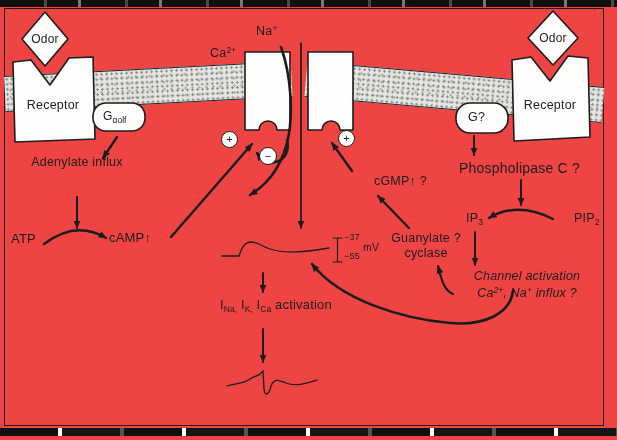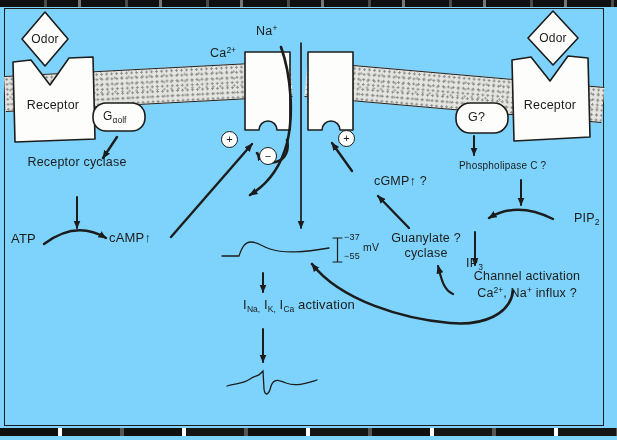--- a/index.html
+++ b/index.html
@@ -1,18 +1,18 @@
 <!DOCTYPE html>
 <html><head>
 <meta charset="utf-8">
 <style>
   html,body { margin:0; padding:0; background:#ffffff; }
   #stage {
     position:relative; width:617px; height:440px; overflow:hidden;
-    background:#7dd3fc; color:#1c1c1c;
+    background:#ef4444; color:#1c1c1c;
     font-family:"Liberation Sans", sans-serif;
   }
   .bar { position:absolute; left:0; width:617px; }
   #top-bar { top:0; height:7px;
     background:repeating-linear-gradient(90deg,#101010 0 44px,#4a4a4a 44px 47px,#101010 47px 78px,#777 78px 81px); }
   #bottom-bar { top:428px; height:8px;
     background:repeating-linear-gradient(90deg,#101010 0 58px,#fdfdfb 58px 62px,#161616 62px 120px,#555 120px 124px); }
   #frame { position:absolute; left:4px; top:8px; width:598px; height:416px;
     border:1.6px solid #1c1c1c; }
   .mem { position:absolute; height:34px;
@@ -87,49 +87,49 @@
       <path d="M222,256 L239,256 C242,247 245,242 251,242 C258,242 261,246 270,249 C285,254 305,252 329,248"></path>
       <path d="M227,386 C237,383 243,384 250,379 C255,375 258,377 261,373 L263,371 L264,389 C265,397 269,395 271,386 C274,378 279,380 286,383 C296,387 307,383 317,380"></path>
       <path stroke-width="1.2" d="M333,238 h9 M337.5,238 v24 M333,262 h9"></path>
     </g>
   </svg>
 
   <div class="lbl ctr" style="left:22px;top:32px;width:46px;font-size:12px;">Odor</div>
   <div class="lbl ctr" style="left:14px;top:98px;width:78px;font-size:12.5px;">Receptor</div>
   <div class="lbl" style="left:103px;top:109px;font-size:12px;"><span>G</span><sub class="s">αolf</sub></div>
   <div class="lbl ctr" style="left:8px;top:155px;width:138px;font-size:12.5px;line-height:1.2;">
-    <div>Receptor cyclase</div>
+    <div>Adenylate influx</div>
   </div>
   <div class="lbl" style="left:11px;top:231px;font-size:13px;">ATP</div>
   <div class="lbl" style="left:109px;top:230px;font-size:13px;">cAMP↑</div>
 
   <div class="lbl" style="left:210px;top:25px;font-size:12.5px;margin-top:20px;"><span>Ca</span><sup class="s">2+</sup></div>
   <div class="lbl" style="left:256px;top:23px;font-size:12.5px;"><span>Na</span><sup class="s">+</sup></div>
 
   <div class="signcircle" style="left:221px;top:131px;width:15px;height:15px;">+</div>
   <div class="signcircle" style="left:259px;top:147px;width:16px;height:16px;">−</div>
   <div class="signcircle" style="left:338px;top:130px;width:15px;height:15px;">+</div>
 
   <div class="lbl" style="left:338px;top:174px;font-size:12.5px;margin-left:36px;">cGMP↑ ?</div>
   <div class="lbl ctr" style="left:382px;top:231px;width:88px;font-size:12.5px;line-height:1.2;">
     <div>Guanylate ?</div>
     <div>cyclase</div>
   </div>
 
   <div class="lbl ctr" style="left:530px;top:31px;width:46px;font-size:12px;">Odor</div>
   <div class="lbl ctr" style="left:513px;top:98px;width:74px;font-size:12.5px;">Receptor</div>
   <div class="lbl" style="left:468px;top:110px;font-size:12.5px;">G?</div>
-  <div class="lbl" style="left:459px;top:160px;font-size:10px;">Phospholipase C ?</div>
-  <div class="lbl" style="left:466px;top:211px;font-size:12.5px;margin-top:45px;"><span>IP</span><sub class="s">3</sub></div>
+  <div class="lbl" style="left:459px;top:160px;font-size:14px;">Phospholipase C ?</div>
+  <div class="lbl" style="left:466px;top:211px;font-size:12.5px;"><span>IP</span><sub class="s">3</sub></div>
   <div class="lbl" style="left:574px;top:211px;font-size:12.5px;"><span>PIP</span><sub class="s">2</sub></div>
-  <div class="lbl ctr" style="left:452px;top:269px;width:150px;font-size:12.5px;line-height:1.25;">
+  <div class="lbl ctr" style="left:452px;top:269px;width:150px;font-size:12.5px;line-height:1.25;font-style:italic;">
     <div>Channel activation</div>
     <div><span>Ca</span><sup class="s">2+</sup><span>, Na</span><sup class="s">+</sup><span> influx ?</span></div>
   </div>
 
   <div class="lbl" style="left:344px;top:232px;font-size:9px;">−37</div>
   <div class="lbl" style="left:344px;top:251px;font-size:9px;">−55</div>
   <div class="lbl" style="left:363px;top:241px;font-size:10.5px;">mV</div>
 
-  <div class="lbl ctr" style="left:183px;top:297px;width:172px;font-size:13px;text-align:right;"><span>I</span><sub class="s">Na,</sub>&nbsp;<span>I</span><sub class="s">K,</sub>&nbsp;<span>I</span><sub class="s">Ca</sub><span> activation</span></div>
+  <div class="lbl ctr" style="left:190px;top:297px;width:172px;font-size:13px;"><span>I</span><sub class="s">Na,</sub>&nbsp;<span>I</span><sub class="s">K,</sub>&nbsp;<span>I</span><sub class="s">Ca</sub><span> activation</span></div>
 
 
 </div>
 
 </body></html>

